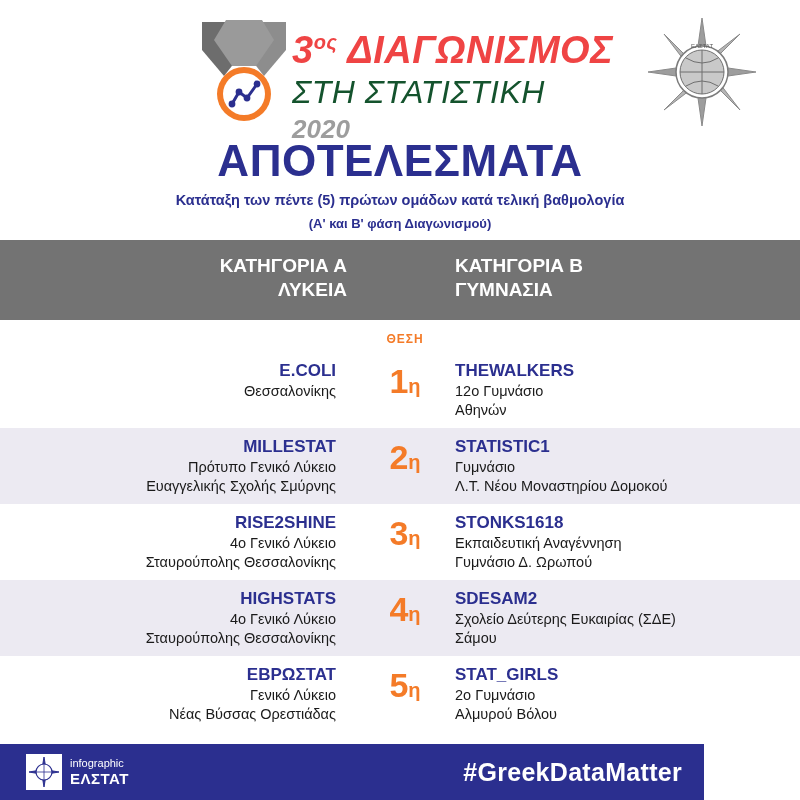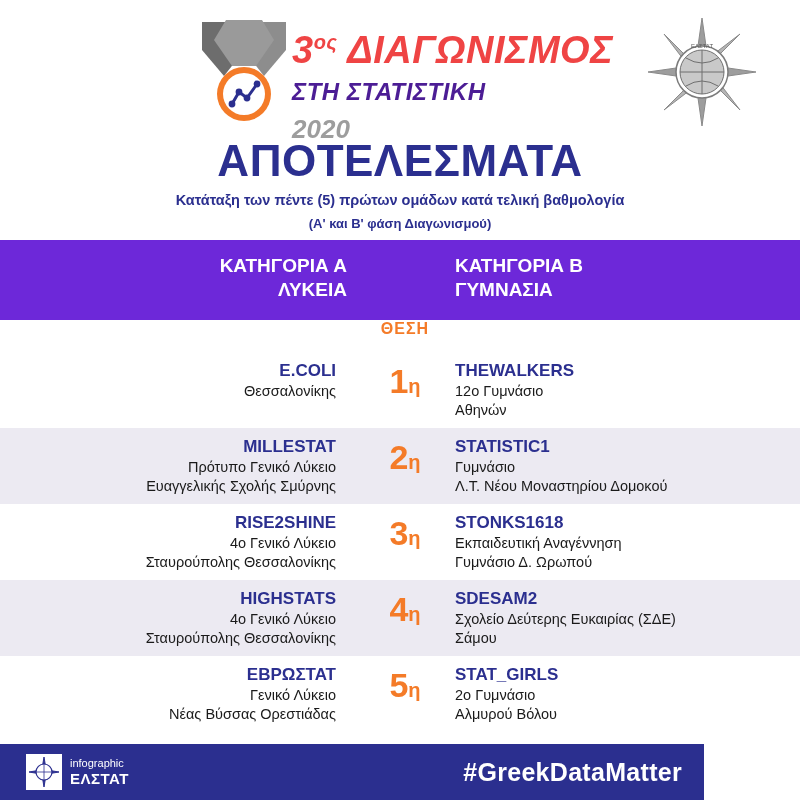--- a/index.html
+++ b/index.html
@@ -12,41 +12,41 @@
   .page { position:relative; width:800px; height:800px; background:#ffffff; }
 
   
   .header { position:relative; height:240px; }
 
   .medal { position:absolute; left:196px; top:18px; width:96px; height:106px; }
 
   .title-block { position:absolute; left:292px; top:20px; }
   .t-line1 { font-size:38px; font-weight:bold; color:#ef4444; font-style:italic; letter-spacing:0.5px; line-height:44px; }
   .t-line1 .ord { font-size:20px; vertical-align:super; }
-  .t-line2 { font-size:24px; font-weight:bold; color:#4c1d95; font-style:italic; line-height:40px; letter-spacing:0.5px; }
+  .t-line2 { font-size:32px; font-weight:normal; color:#14532d; font-style:italic; line-height:40px; letter-spacing:0.5px; }
   .t-line3 { font-size:26px; font-weight:bold; color:#9d9d9d; font-style:italic; line-height:30px; margin-top:2px; }
 
   .compass { position:absolute; right:44px; top:18px; width:108px; height:108px; }
 
   .results-title { position:absolute; top:136px; left:0; width:800px; text-align:center;
                    font-size:44px; font-weight:bold; color:#2b2f8f; letter-spacing:0.5px; }
   .sub1 { position:absolute; top:192px; left:0; width:800px; text-align:center;
           font-size:14.5px; font-weight:bold; color:#2b2f8f; }
   .sub2 { position:absolute; top:216px; left:0; width:800px; text-align:center;
           font-size:13px; font-weight:bold; color:#2b2f8f; }
 
   
-  .banner { position:relative; height:80px; background:#6d28d9; }
+  .banner { position:relative; height:80px; background:#737373; }
   .banner .cat { position:absolute; top:14px; font-size:19px; font-weight:bold; color:#ffffff; line-height:24px; }
   .banner .catA { left:0; width:355px; text-align:right; padding-right:8px; }
   .banner .catB { left:455px; width:345px; text-align:left; }
 
   
-  .thesi { position:absolute; top:320px; left:355px; width:100px; text-align:center;
-           font-size:16px; font-weight:bold; color:#f47b28; letter-spacing:1px; }
+  .thesi { position:absolute; top:332px; left:355px; width:100px; text-align:center;
+           font-size:12px; font-weight:bold; color:#f47b28; letter-spacing:1px; }
 
   .rows { position:absolute; top:352px; left:0; width:800px; }
   .row { position:relative; height:76px; }
   .row.alt { background:#eceaf2; }
 
   .side { position:absolute; top:8px; width:348px; }
   .side.left { left:0; text-align:right; padding-right:12px; }
   .side.right { left:455px; text-align:left; width:345px; }
   .team { font-size:17px; font-weight:bold; color:#2b2f8f; line-height:22px; }
   .school { font-size:14.5px; color:#1a1a1a; line-height:19px; }

